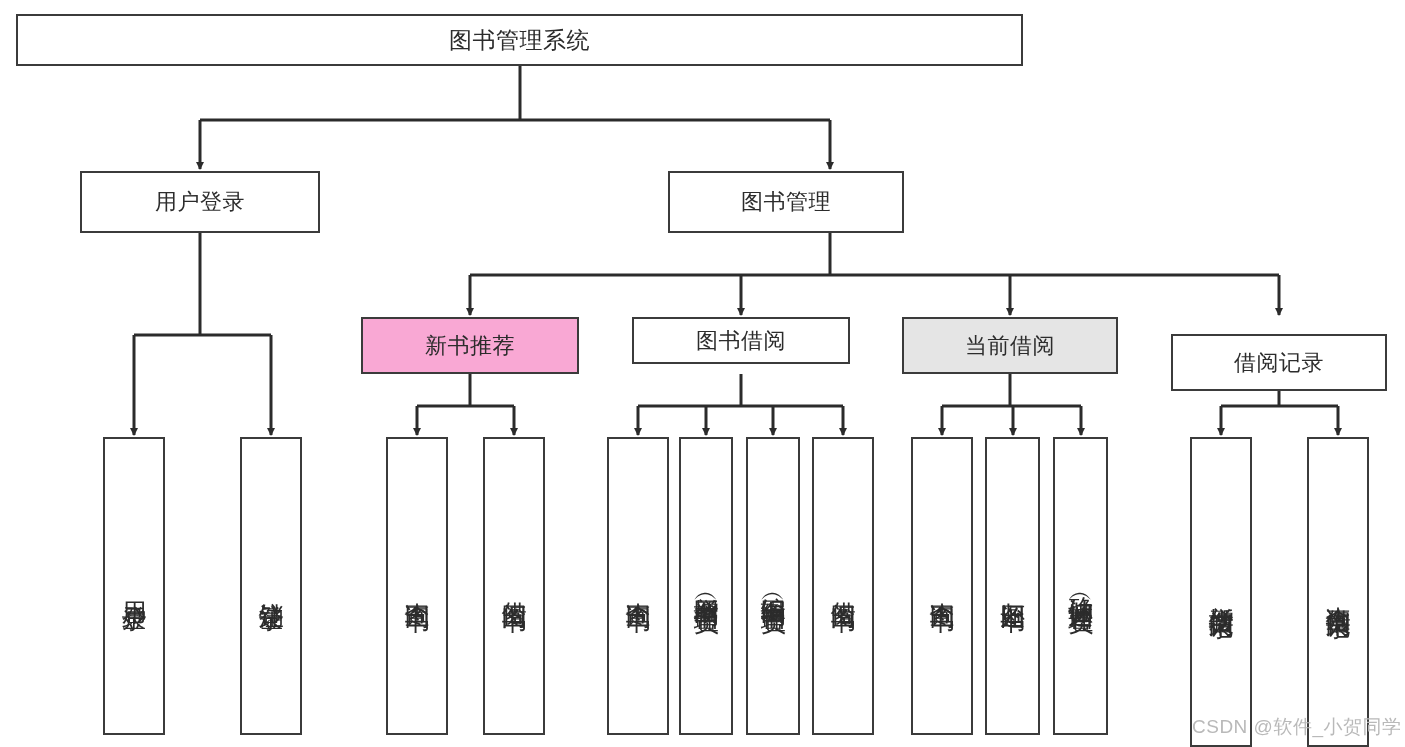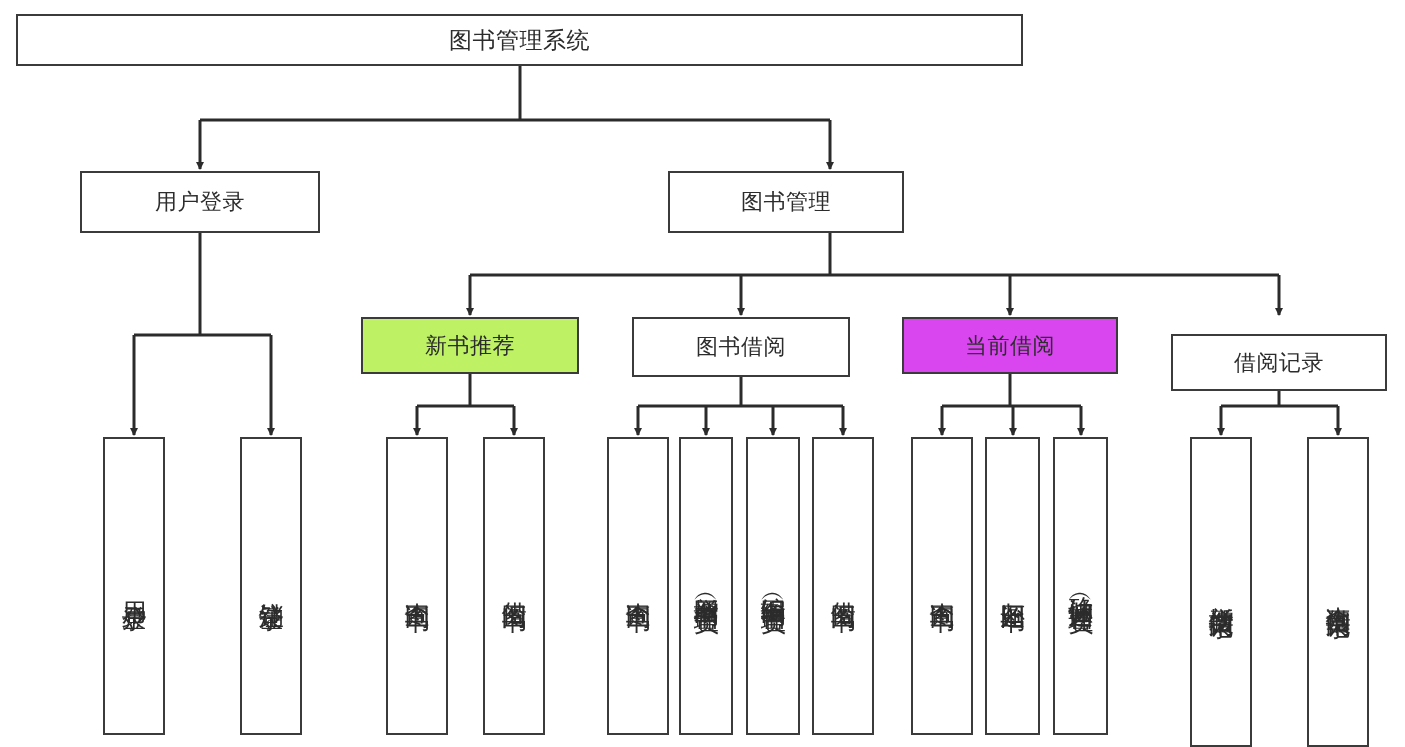--- a/index.html
+++ b/index.html
@@ -120,27 +120,27 @@
   <div id="node-layer">
       <div class="node root horiz" style="left: 16px; top: 14px; width: 1007px; height: 52px; border-color: rgb(59, 59, 59); background: rgb(255, 255, 255);">
         <span class="label" style="color: rgb(44, 44, 44);">图书管理系统</span>
       </div>
       <div class="node level1 horiz" style="left: 80px; top: 171px; width: 240px; height: 62px; border-color: rgb(59, 59, 59); background: rgb(255, 255, 255);">
         <span class="label" style="color: rgb(44, 44, 44);">用户登录</span>
       </div>
       <div class="node level1 horiz" style="left: 668px; top: 171px; width: 236px; height: 62px; border-color: rgb(59, 59, 59); background: rgb(255, 255, 255);">
         <span class="label" style="color: rgb(44, 44, 44);">图书管理</span>
       </div>
-      <div class="node level2 horiz" style="left: 361px; top: 317px; width: 218px; height: 57px; border-color: rgb(59, 59, 59); background: #bef264;">
+      <div class="node level2 horiz" style="left: 361px; top: 317px; width: 218px; height: 57px; border-color: rgb(59, 59, 59); background: #f9a8d4;">
         <span class="label" style="color: rgb(44, 44, 44);">新书推荐</span>
       </div>
-      <div class="node level2 horiz" style="left: 632px; top: 317px; width: 218px; height: 60px; border-color: rgb(59, 59, 59); background: rgb(255, 255, 255);">
+      <div class="node level2 horiz" style="left: 632px; top: 317px; width: 218px; height: 47px; border-color: rgb(59, 59, 59); background: rgb(255, 255, 255);">
         <span class="label" style="color: rgb(44, 44, 44);">图书借阅</span>
       </div>
-      <div class="node level2 horiz" style="left: 902px; top: 317px; width: 216px; height: 57px; border-color: rgb(59, 59, 59); background: #d946ef;">
+      <div class="node level2 horiz" style="left: 902px; top: 317px; width: 216px; height: 57px; border-color: rgb(59, 59, 59); background: #e5e5e5;">
         <span class="label" style="color: rgb(44, 44, 44);">当前借阅</span>
       </div>
       <div class="node level2 horiz" style="left: 1171px; top: 334px; width: 216px; height: 57px; border-color: rgb(59, 59, 59); background: rgb(255, 255, 255);">
         <span class="label" style="color: rgb(44, 44, 44);">借阅记录</span>
       </div>
       <div class="node leaf vert" style="left: 103px; top: 437px; width: 62px; height: 298px; border-color: rgb(59, 59, 59); background: rgb(255, 255, 255);">
         <span class="label" style="color: rgb(44, 44, 44);">用户登录</span>
       </div>
       <div class="node leaf vert" style="left: 240px; top: 437px; width: 62px; height: 298px; border-color: rgb(59, 59, 59); background: rgb(255, 255, 255);">
         <span class="label" style="color: rgb(44, 44, 44);">注销登录</span>
@@ -172,13 +172,14 @@
       <div class="node leaf vert" style="left: 1053px; top: 437px; width: 55px; height: 298px; border-color: rgb(59, 59, 59); background: rgb(255, 255, 255);">
         <span class="label" style="color: rgb(44, 44, 44);">确认归还（管理员）</span>
       </div>
       <div class="node leaf vert" style="left: 1190px; top: 437px; width: 62px; height: 310px; border-color: rgb(59, 59, 59); background: rgb(255, 255, 255);">
         <span class="label" style="color: rgb(44, 44, 44);">新增借阅记录</span>
       </div>
       <div class="node leaf vert" style="left: 1307px; top: 437px; width: 62px; height: 310px; border-color: rgb(59, 59, 59); background: rgb(255, 255, 255);">
         <span class="label" style="color: rgb(44, 44, 44);">查询借阅记录</span>
       </div>
     </div>
+  <div class="watermark" style="left: 1192px; top: 714px; color: rgb(185, 185, 185);">CSDN @软件_小贺同学</div>
 </div>
 
 </body></html>

